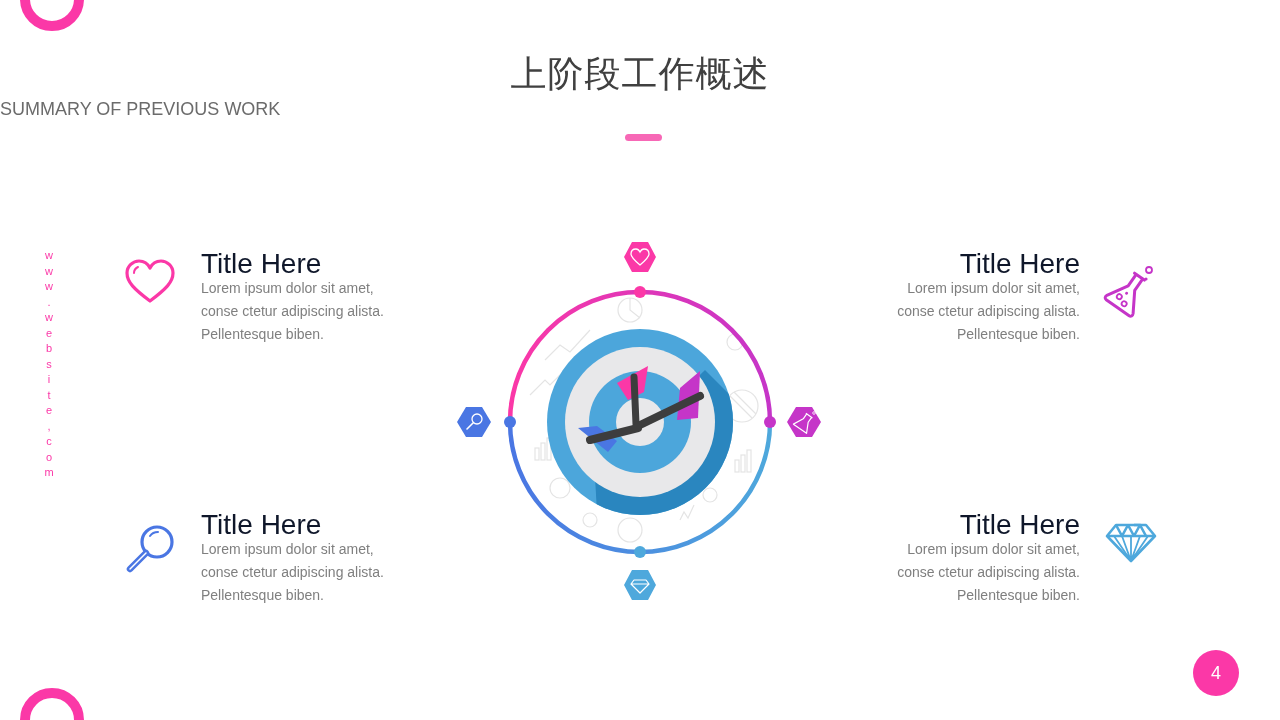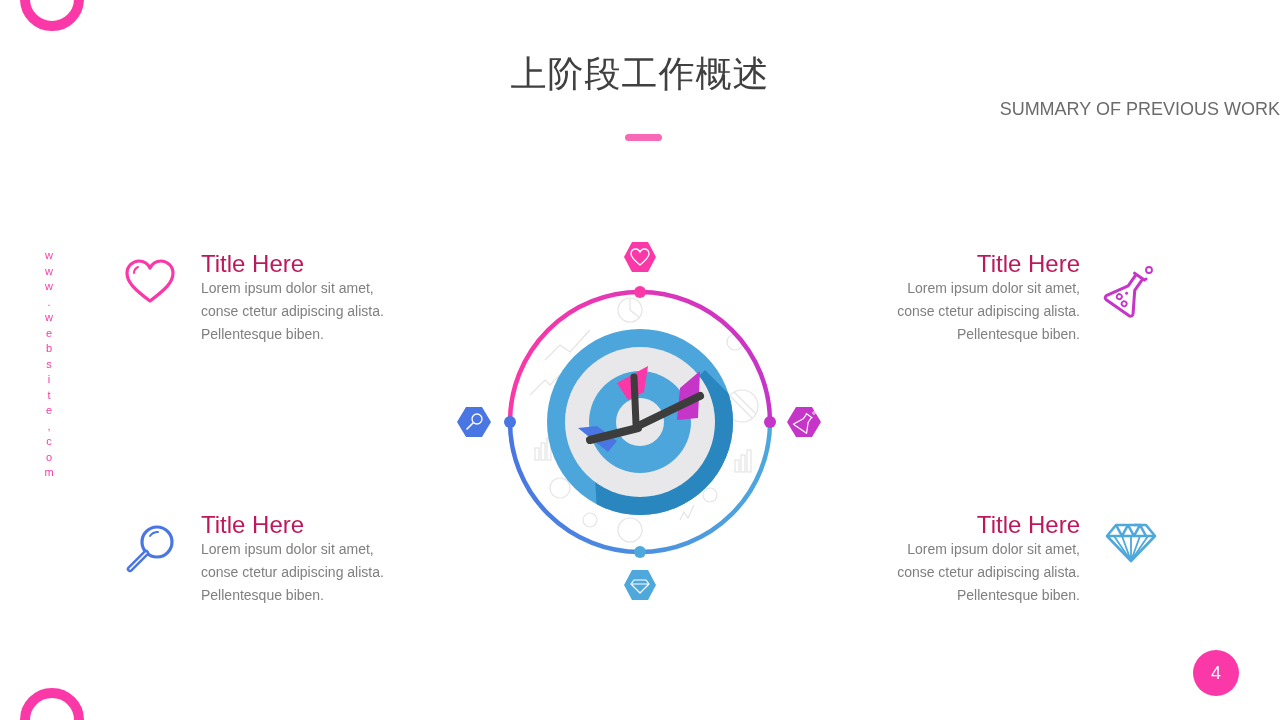--- a/index.html
+++ b/index.html
@@ -3,24 +3,24 @@
 <meta charset="utf-8">
 <style>
   html,body{margin:0;padding:0;}
   body{width:1280px;height:720px;position:relative;overflow:hidden;background:#ffffff;font-family:"Liberation Sans","DejaVu Sans",sans-serif;}
   .ring-deco{position:absolute;width:44px;height:44px;border:10px solid #fb38a7;border-radius:50%;}
   .ring-top{left:20px;top:-33px;}
   .ring-bot{left:20px;top:688px;}
   .vert-url{position:absolute;left:42px;top:248px;width:14px;color:#fb38a7;font-size:11px;line-height:15.5px;text-align:center;letter-spacing:0;}
   .vert-url span{display:block;}
   .title-cn{position:absolute;left:0;width:1280px;top:50px;text-align:center;font-size:36px;color:#404040;font-family:"DejaVu Sans",sans-serif;font-weight:normal;letter-spacing:1px;}
-  .title-en{position:absolute;left:0;width:1280px;top:99px;text-align:right;font-size:18px;color:#6b6b6b;}
+  .title-en{position:absolute;left:0;width:1280px;top:99px;text-align:left;font-size:18px;color:#6b6b6b;}
   .title-bar{position:absolute;left:625px;top:134px;width:37px;height:7px;border-radius:4px;background:#f768b6;}
   .item{position:absolute;width:230px;}
-  .item .t{font-size:24px;color:#be185d;line-height:26px;font-weight:300;}
+  .item .t{font-size:28px;color:#0f172a;line-height:26px;font-weight:300;}
   .item .b{font-size:14px;color:#7f7f7f;line-height:23px;}
   .item.left{text-align:left;}
   .item.right{text-align:right;}
   .icon{position:absolute;}
   .center{position:absolute;left:440px;top:230px;width:400px;height:380px;}
   .page-num{position:absolute;left:1193px;top:650px;width:46px;height:46px;border-radius:50%;background:#fb38a7;color:#fff;font-size:18px;display:flex;align-items:center;justify-content:center;}
 </style>
 </head>
 <body>
 

